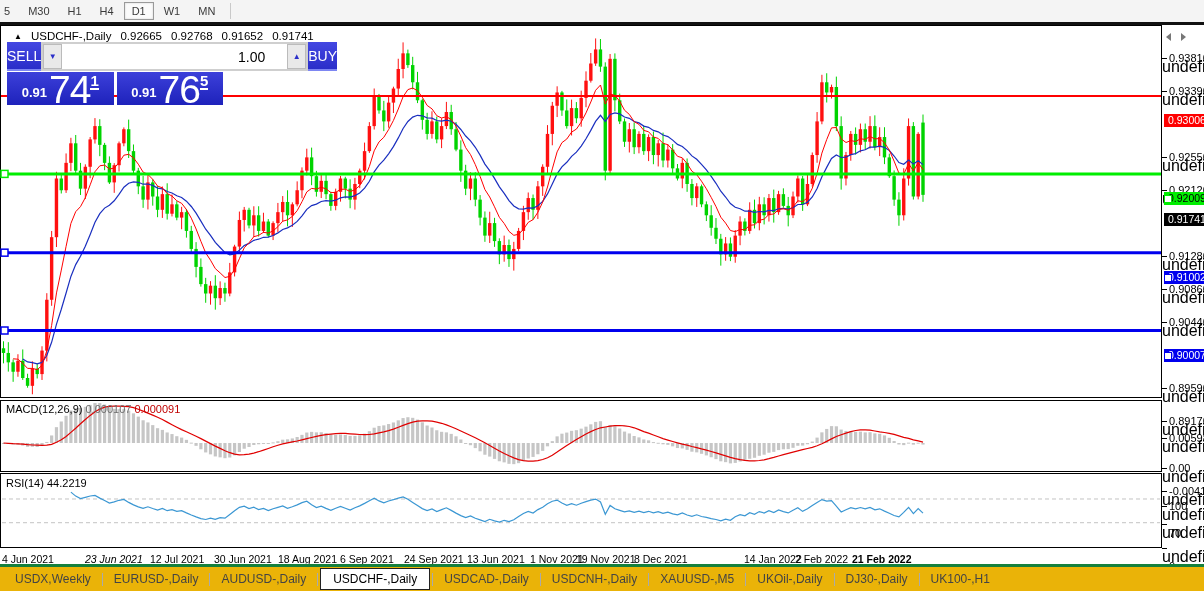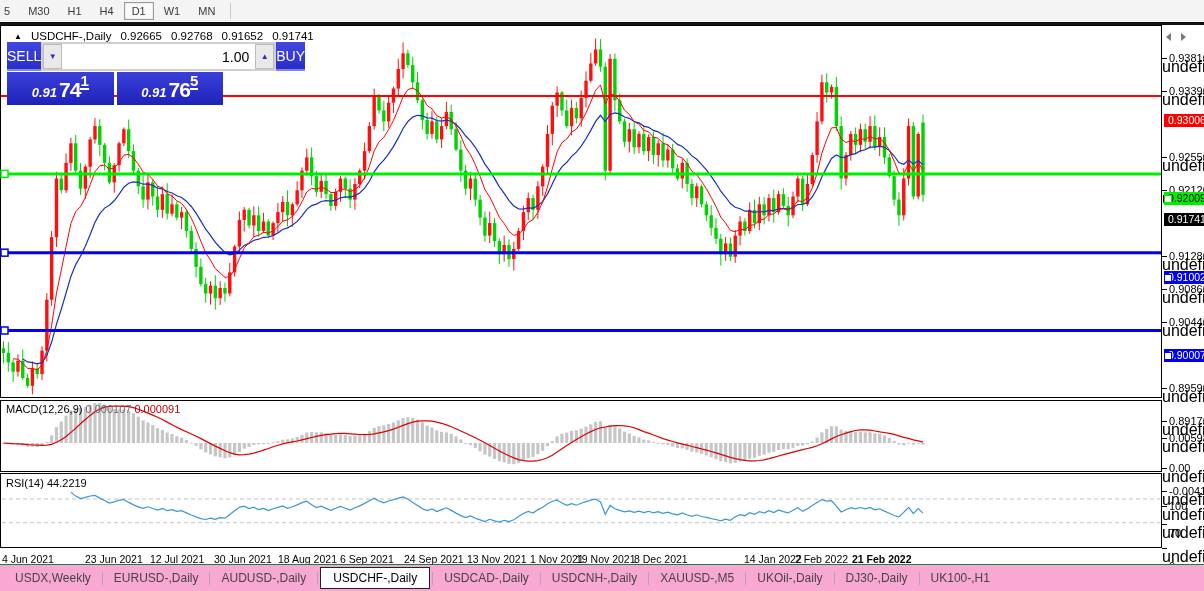--- a/index.html
+++ b/index.html
@@ -17,40 +17,40 @@
   #title-row{position:absolute;left:14px;top:4px;height:14px;font-size:11.5px;color:#000;display:flex;gap:9px;align-items:center;white-space:nowrap;}
   #collapse-tri{font-size:8px;color:#000;}
   
   #trade{position:absolute;left:7px;top:17px;width:216px;}
   #trade .row1{display:flex;height:29px;}
   .blue-btn{background:linear-gradient(#4347e2,#2a2ec9);color:#fff;font-size:14px;display:flex;align-items:center;justify-content:center;border-bottom:2px solid #7d86f2;}
   #sell-btn{width:51px;}
   #buy-btn{width:48px;}
   #vol-group{flex:1;background:#d6d6d6;border:2px solid #cfcfcf;display:flex;align-items:stretch;}
   .spin-btn{width:17px;background:#e9e9e9;border:1px solid #bbb;color:#2a2ec9;font-size:8px;display:flex;align-items:center;justify-content:center;}
-  #vol-input{flex:1;border:none;background:#fff;font-size:14px;color:#000;text-align:right;padding:0 6px;font-family:"Liberation Sans",sans-serif;}
+  #vol-input{flex:1;border:none;background:#fff;font-size:14px;color:#000;text-align:right;padding:0 22px;font-family:"Liberation Sans",sans-serif;}
   #trade .row2{display:flex;height:33px;margin-top:1px;gap:3px;}
   .price-panel{flex:1;background:linear-gradient(#3c40da,#1e22bb);color:#fff;display:flex;align-items:flex-end;justify-content:center;padding-bottom:2px;}
-  .pp-small{font-size:13px;font-weight:bold;margin-right:2px;line-height:20px;font-style:italic;}
-  .pp-big{font-size:21px;font-weight:bold;line-height:26px;letter-spacing:-1px;}
+  .pp-small{font-size:13px;font-weight:bold;margin-right:2px;line-height:20px;}
+  .pp-big{font-size:39px;font-weight:normal;line-height:26px;letter-spacing:-1px;}
   .pp-sup{font-size:15px;font-weight:bold;line-height:15px;border-bottom:2px solid #fff;align-self:flex-start;margin-top:1px;}
   
   #axis-col{position:absolute;left:1162px;top:0;width:42px;height:538px;}
   .axis-label{position:absolute;left:7px;font-size:11px;color:#000;white-space:nowrap;}
   .axis-tick{position:absolute;left:0;width:5px;height:1px;background:#000;}
   .badge{position:absolute;left:2px;width:40px;font-size:10.5px;height:13px;line-height:13px;padding-left:4px;white-space:nowrap;}
   .badge .mk{position:absolute;left:0;top:3px;width:6px;height:6px;background:#fff;}
   
   #date-row{position:absolute;left:0;top:523px;width:1162px;height:15px;}
   .date-label{position:absolute;top:5px;font-size:10.5px;color:#000;white-space:nowrap;}
   
   .panel-label{position:absolute;font-size:11px;color:#000;white-space:nowrap;}
   .val-gray{color:#6e6e6e;} .val-red{color:#c00000;}
   
-  #tabbar{position:absolute;left:0;top:539px;width:1204px;height:27px;background:#f9a8d4;border-top:1px solid #15803d;display:flex;align-items:center;padding-left:6px;box-sizing:border-box;}
+  #tabbar{position:absolute;left:0;top:539px;width:1204px;height:27px;background:#eab308;border-top:3px solid #15803d;display:flex;align-items:center;padding-left:6px;box-sizing:border-box;}
   .tab{font-size:12px;color:#444;padding:3px 9px;white-space:nowrap;cursor:default;}
   .tab.active{background:#fff;border:1px solid #222;color:#000;padding:3px 12px;}
   .tab-sep{width:1px;height:13px;background:#aaa;margin:0 2px;}
   #tab-arrows{position:absolute;right:18px;top:8px;display:flex;gap:10px;}
   .arr{width:0;height:0;border-top:4px solid transparent;border-bottom:4px solid transparent;}
   .arr.left{border-right:5px solid #777;}
   .arr.right{border-left:5px solid #777;}
 </style>
 </head>
 <body>
@@ -743,27 +743,27 @@
         <div class="axis-label" style="top: 534.5px;">0</div>
         <div class="badge" style="top: 89.3969px; background: rgb(255, 0, 0); color: rgb(255, 255, 255);">0.93006</div>
         <div class="badge" style="top: 167.392px; background: rgb(0, 238, 0); color: rgb(0, 0, 0);"><span class="mk" style="border:1.5px solid #00ee00"></span>0.92009</div>
         <div class="badge" style="top: 188.358px; background: rgb(0, 0, 0); color: rgb(255, 255, 255);">0.91741</div>
         <div class="badge" style="top: 246.17px; background: rgb(0, 0, 238); color: rgb(255, 255, 255);"><span class="mk" style="border:1.5px solid #0000ee"></span>0.91002</div>
         <div class="badge" style="top: 324.009px; background: rgb(0, 0, 238); color: rgb(255, 255, 255);"><span class="mk" style="border:1.5px solid #0000ee"></span>0.90007</div>
       </div>
 
     <div id="date-row">
         <div class="date-label" style="left: 2px;">4 Jun 2021</div>
-        <div class="date-label" style="left: 85px;">23 Jun 2021</div>
+        <div class="date-label" style="left: 85px; font-style: italic;">23 Jun 2021</div>
         <div class="date-label" style="left: 150px;">12 Jul 2021</div>
         <div class="date-label" style="left: 214px;">30 Jun 2021</div>
         <div class="date-label" style="left: 278px;">18 Aug 2021</div>
         <div class="date-label" style="left: 340px;">6 Sep 2021</div>
         <div class="date-label" style="left: 404px;">24 Sep 2021</div>
-        <div class="date-label" style="left: 467px;">13 Nov 2021</div>
+        <div class="date-label" style="left: 467px;">13 Jun 2021</div>
         <div class="date-label" style="left: 530px;">1 Nov 2021</div>
         <div class="date-label" style="left: 576px;">19 Nov 2021</div>
         <div class="date-label" style="left: 634px; text-align: center;">8 Dec 2021</div>
         <div class="date-label" style="left: 690px; margin-top: 39px;">27 Dec 2021</div>
         <div class="date-label" style="left: 744px; text-align: center;">14 Jan 2022</div>
         <div class="date-label" style="left: 795px;">2 Feb 2022</div>
         <div class="date-label" style="left: 852px; font-weight: bold;">21 Feb 2022</div>
       </div>
 
     <div id="tabbar">

